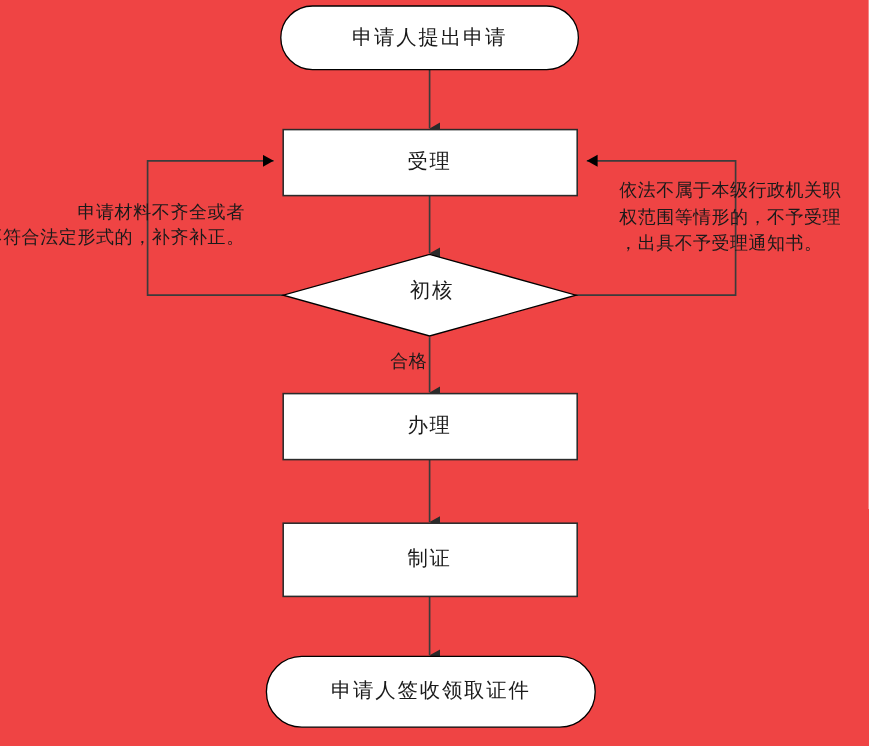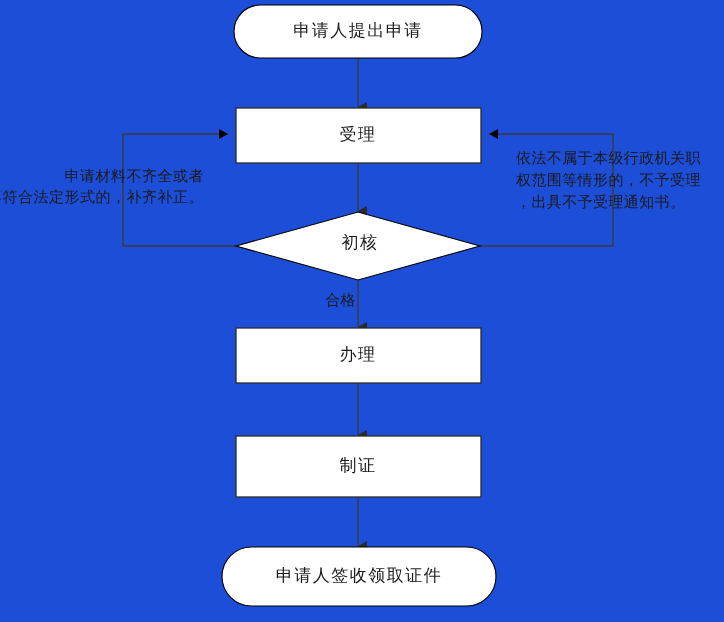--- a/index.html
+++ b/index.html
@@ -10,21 +10,21 @@
   body {
     width: 724px;
     height: 622px;
     font-family: "Liberation Serif", "DejaVu Serif", serif;
     overflow: hidden;
   }
   #flowchart-root {
     position: relative;
     width: 724px;
     height: 622px;
-    background: #1d4ed8;
+    background: #ef4444;
   }
   svg.chart-svg {
     position: absolute;
     top: 0;
     left: 0;
     width: 724px;
     height: 622px;
   }
   .shape-stroke {
     fill: #ffffff;

